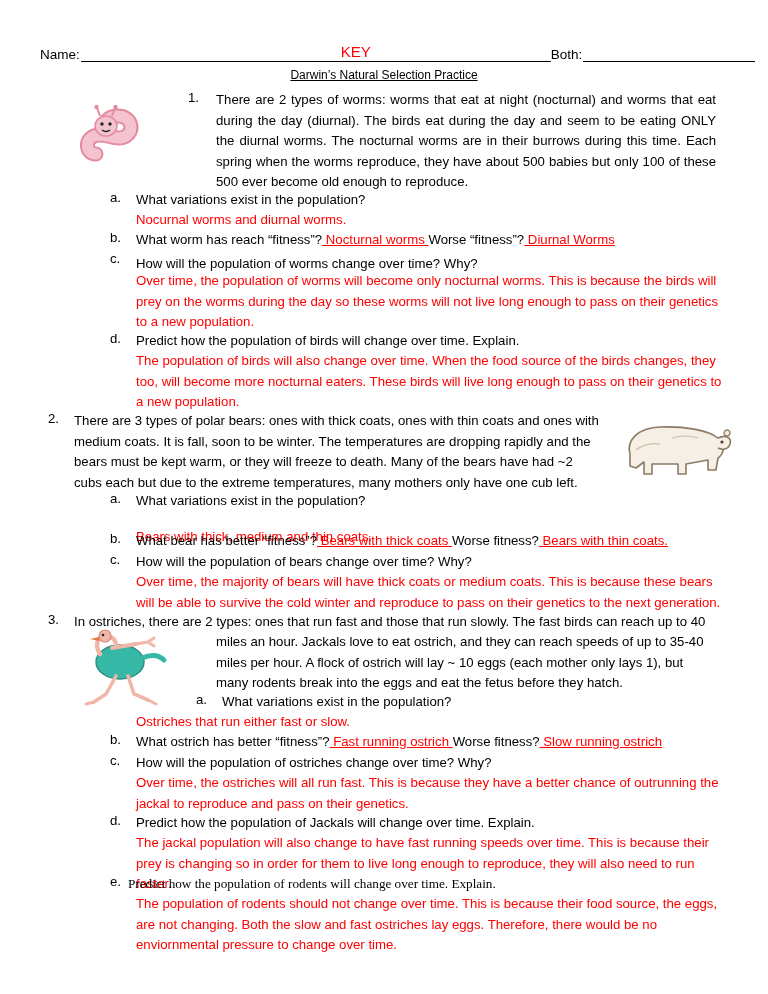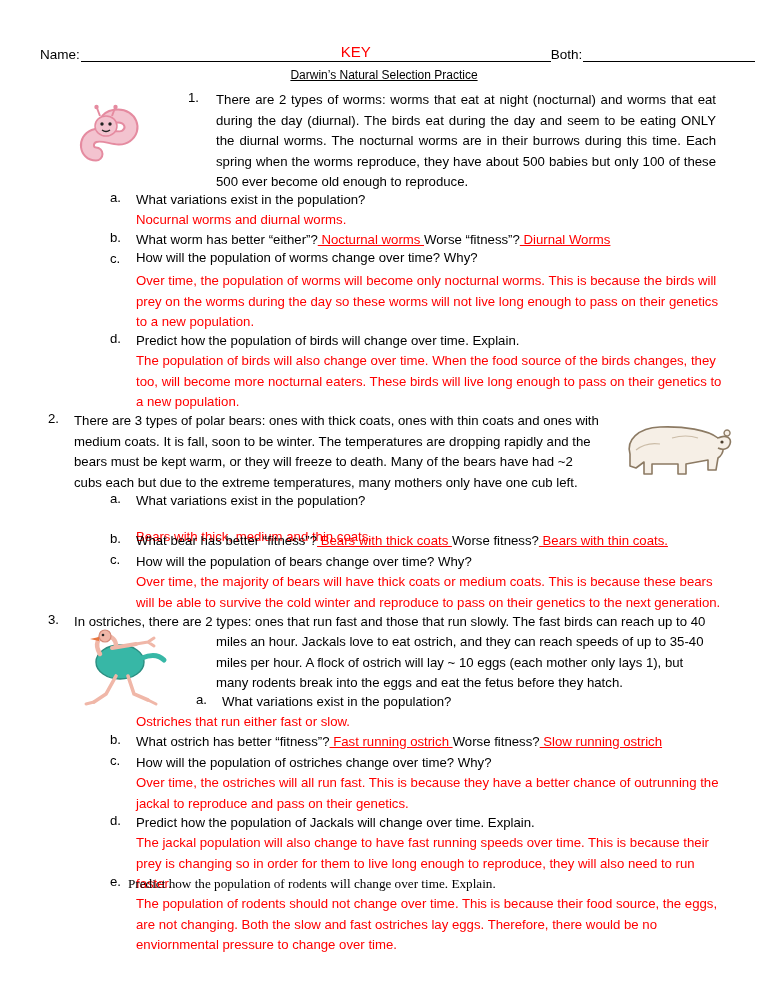--- a/index.html
+++ b/index.html
@@ -131,24 +131,24 @@
   </svg>
 
   <div class="num" style="left:188px; top:90px;">1.</div>
   <div class="q-block" style="left:216px; top:90px; width:500px; text-align:justify;">There are 2 types of worms: worms that eat at night (nocturnal) and worms that eat during the day (diurnal).  The birds eat during the day and seem to be eating ONLY the diurnal worms.  The nocturnal worms are in their burrows during this time. Each spring when the worms reproduce, they have about 500 babies but only 100 of these 500 ever become old enough to reproduce.</div>
 
   <div class="alpha" style="left:110px; top:190px;">a.</div>
   <div class="q-block" style="left:136px; top:190px; width:580px;">What variations exist in the population?</div>
   <div class="q-block ans" style="left:136px; top:210px; width:580px;">Nocurnal worms and diurnal worms.</div>
 
   <div class="alpha" style="left:110px; top:230px;">b.</div>
-  <div class="q-block" style="left:136px; top:230px; width:600px; white-space:nowrap;"><span>What worm has better “either”?</span><span class="ul-blank"> Nocturnal worms        </span><span>Worse “fitness”?</span><span class="ul-blank"> Diurnal Worms</span></div>
+  <div class="q-block" style="left:136px; top:230px; width:600px; white-space:nowrap;"><span>What worm has reach “fitness”?</span><span class="ul-blank"> Nocturnal worms        </span><span>Worse “fitness”?</span><span class="ul-blank"> Diurnal Worms</span></div>
 
   <div class="alpha" style="left:110px; top:251px;">c.</div>
-  <div class="q-block" style="left:136px; top:248px; width:590px;">How will the population of worms change over time?  Why?</div>
+  <div class="q-block" style="left:136px; top:254px; width:590px;">How will the population of worms change over time?  Why?</div>
   <div class="q-block ans" style="left:136px; top:271px; width:594px;">Over time, the population of worms will become only nocturnal worms.  This is because the birds will prey on the worms during the day so these worms will not live long enough to pass on their genetics to a new population.</div>
 
   <div class="alpha" style="left:110px; top:331px;">d.</div>
   <div class="q-block" style="left:136px; top:331px; width:590px;">Predict how the population of birds will change over time.  Explain.</div>
   <div class="q-block ans" style="left:136px; top:351px; width:596px;">The population of birds will also change over time.  When the food source of the birds changes, they too, will become more nocturnal eaters.  These birds will live long enough to pass on their genetics to a new population.</div>
 
   <div class="num" style="left:48px; top:411px;">2.</div>
   <div class="q-block" style="left:74px; top:411px; width:530px;">There are 3 types of polar bears: ones with thick coats, ones with thin coats and ones with medium coats.  It is fall, soon to be winter.  The temperatures are dropping rapidly and the bears must be kept warm, or they will freeze to death.  Many of the bears have had ~2 cubs each but due to the extreme temperatures, many mothers only have one cub left.</div>
 
   <svg class="bear" viewBox="0 0 126 82">

